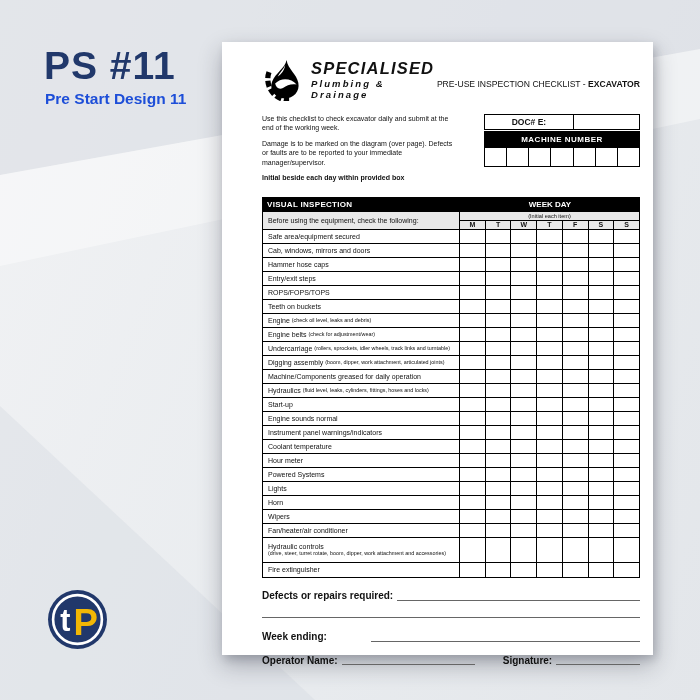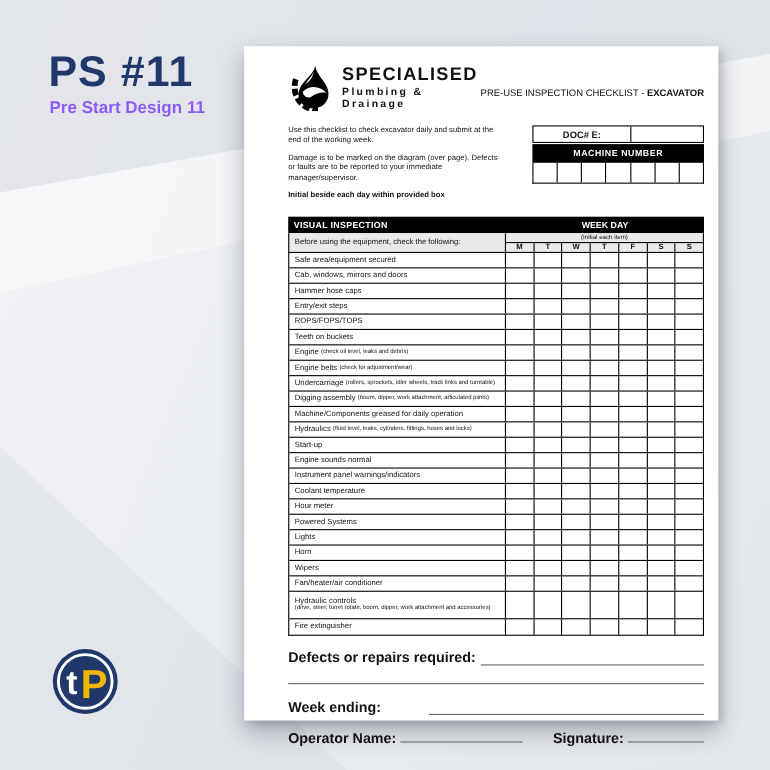--- a/index.html
+++ b/index.html
@@ -10,31 +10,31 @@
     background:linear-gradient(112deg,#f1f2f4 0%,#e9ecef 52%,#e3e6ea 100%);
   }
   .facet { position:absolute; inset:0; pointer-events:none; }
   .facet-a { clip-path:polygon(0 0,100% 0,100% 7%,0 25%); background:rgba(219,223,229,.65); }
   .facet-b { clip-path:polygon(0 25%,100% 7%,100% 17%,0 38%); background:rgba(255,255,255,.4); }
   .facet-c { clip-path:polygon(0 58%,45% 100%,0 100%); background:rgba(216,220,226,.45); }
 
   
   .ps-title { position:absolute; left:44px; top:44px; font-size:39px; font-weight:bold;
               letter-spacing:1px; color:#21386b; }
-  .ps-sub   { position:absolute; left:45px; top:90px; font-size:15.5px; font-weight:bold; color:#8b5cf6; }
+  .ps-sub   { position:absolute; left:45px; top:90px; font-size:15.5px; font-weight:bold; color:#1d4ed8; }
   .monogram { position:absolute; left:47px; top:589px; width:61px; height:61px; }
 
   
   .page { position:absolute; left:222px; top:42px; width:431px; height:613px; background:#fff;
           box-shadow:0 10px 22px rgba(40,45,60,.32), 3px 4px 8px rgba(40,45,60,.18);
           padding:0 13px 0 40px; color:#111; }
 
   .doc-header { display:flex; align-items:center; margin-top:16px; height:44px; }
   .drop-logo { width:42px; height:42px; flex:0 0 auto; }
-  .brand { margin-left:7px; }
+  .brand { margin-left:7px;font-style:italic; }
   .brand-name { font-size:16.5px; font-weight:bold; letter-spacing:1.2px; line-height:1; }
   .brand-tagline { font-size:9.5px; font-weight:bold; letter-spacing:2.1px; margin-top:2px; }
   .checklist-title { margin-left:auto; font-size:8.6px; white-space:nowrap; padding-top:8px; }
   .checklist-title b { font-weight:bold; }
 
   .mid-row { display:flex; margin-top:12px; }
   .instructions { width:198px; font-size:7px; line-height:1.35; }
   .instruction { margin-bottom:6px; }
   .instruction.bold { font-weight:bold; }
   .doc-box { margin-left:auto; width:156px; }
@@ -70,21 +70,21 @@
   .check-row.tall { height:25px; }
   .row-label { width:198px; padding:0 5px; font-size:7px; display:flex; align-items:center;
                border-right:1px solid #000; white-space:nowrap; overflow:hidden; }
   .check-row.tall .row-label { flex-direction:column; align-items:flex-start; justify-content:center; }
   .row-note { font-size:5.4px; margin-left:2px; }
   .row-note.stack { margin-left:0; }
   .row-cells { width:180px; display:flex; }
   .day-cell { flex:1; border-right:1px solid #000; }
   .row-cells div:last-child { border-right:none; }
 
-  .footer { margin-top:12px; font-size:13px; }
+  .footer { margin-top:12px; font-size:10px; }
   .line-row { display:flex; align-items:flex-end; }
   .f-label { font-weight:bold; white-space:nowrap; }
   .fill-line { flex:1; border-bottom:1px solid #666; height:9px; margin-left:4px; }
   .full-line { border-bottom:1px solid #666; height:1px; margin-top:16px; }
   .week-row { margin-top:13px;gap:40px; }
   .op-row { display:flex; margin-top:13px; }
   .op-left { flex:1.55; display:flex; align-items:center; }
   .op-right { flex:1; display:flex; align-items:center; margin-left:28px; }
 </style>
 </head>

